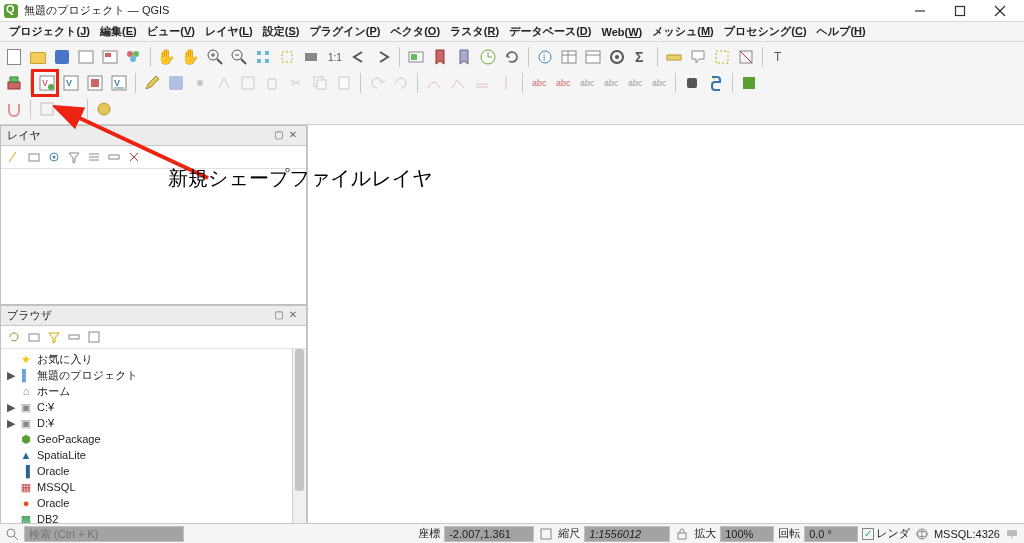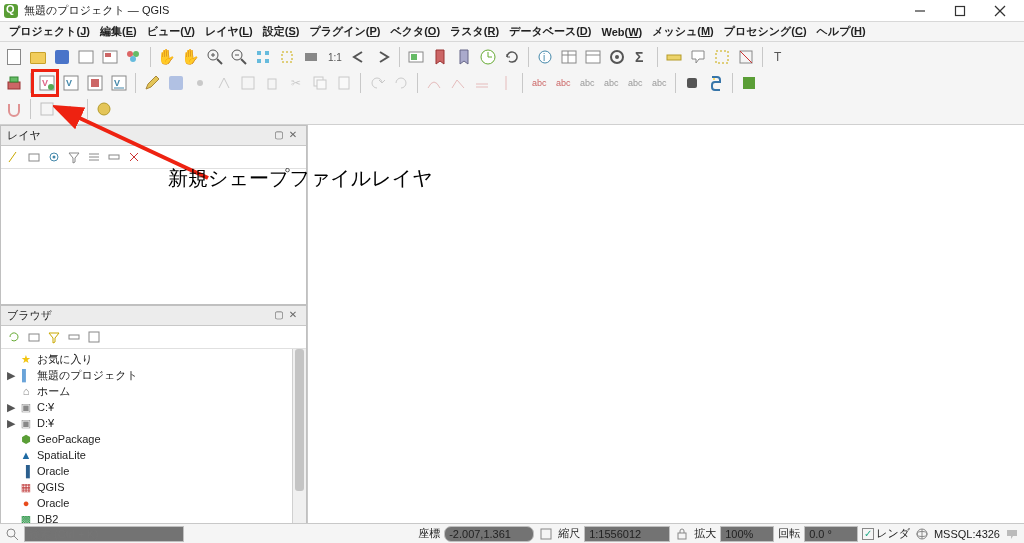--- a/index.html
+++ b/index.html
@@ -35,21 +35,21 @@
   .panel-body { flex:1; background:#fff; overflow:auto; position:relative; }
   .tree { font-size:11px; padding:2px 2px; }
   .tree-row { display:flex; align-items:center; height:16px; padding-left:4px; gap:2px; white-space:nowrap; }
   .tree-row .arrow { width:10px; display:inline-block; color:#555; }
   .tree-row .ticon { width:14px; height:14px; display:flex; align-items:center; justify-content:center; margin-right:2px; }
   .canvas { flex:1; background:#fff; position:relative; }
   .annotation-arrow { position:absolute; pointer-events:none; z-index:12; }
   .annotation-text { position:absolute; font-size:20px; color:#000; z-index:12; pointer-events:none; }
   
   .statusbar { position:fixed; bottom:0; left:0; right:0; height:20px; background:#f5f5f5; border-top:1px solid #c8c8c8; display:flex; align-items:center; font-size:11px; padding:0 4px; gap:4px; }
-  .statusbar .sfield { border:1px solid #c0c0c0; background:#737373; padding:4px 4px; height:16px; display:flex; align-items:center; }
+  .statusbar .sfield { border:1px solid #c0c0c0; background:#a3a3a3; padding:4px 4px; height:16px; display:flex; align-items:center; }
   .statusbar input { border:none; outline:none; font-size:11px; height:14px; background:transparent; }
   .statusbar .flex1 { flex:1; }
   .statusbar .sicon { width:16px; height:16px; display:flex; align-items:center; justify-content:center; }
   
   .ic-doc { width:14px; height:16px; background:#fff; border:1px solid #888; position:relative; }
   .ic-folder { width:16px; height:12px; background:#f2cd5c; border:1px solid #c7a12c; margin-top:2px; border-radius:1px; }
   .ic-save { width:14px; height:14px; background:#4a74c9; border-radius:2px; }
   .ic-hand { font-size:15px; }
   .vscroll { position:absolute; right:0; top:0; bottom:0; width:14px; background:#f0f0f0; border-left:1px solid #d0d0d0; }
   .vscroll .thumb { position:absolute; left:2px; right:2px; background:#c4c4c4; border-radius:3px; }
@@ -587,21 +587,21 @@
               <span>SpatiaLite</span>
             </div>
             <div class="tree-row">
               <span class="arrow"></span>
               <span class="ticon" style="color:#2b5f8e">▐</span>
               <span>Oracle</span>
             </div>
             <div class="tree-row">
               <span class="arrow"></span>
               <span class="ticon" style="color:#c24242">▦</span>
-              <span>QGIS</span>
+              <span>MSSQL</span>
             </div>
             <div class="tree-row">
               <span class="arrow"></span>
               <span class="ticon" style="color:#e84b1c">●</span>
               <span>Oracle</span>
             </div>
             <div class="tree-row">
               <span class="arrow"></span>
               <span class="ticon" style="color:#1f8f3c">▩</span>
               <span>DB2</span>
@@ -632,30 +632,30 @@
       <svg width="14" height="14">
         <circle cx="6" cy="6" r="4" fill="none" stroke="#888"></circle>
         <line x1="9" y1="9" x2="13" y2="13" stroke="#888"></line>
       </svg>
     </span>
   <div class="sfield" style="width:160px;">
       <input placeholder="検索 (Ctrl + K)" style="">
     </div>
   <span class="flex1"></span>
   <span>座標</span>
-  <div class="sfield" style="width:90px;border-radius:7px;">
+  <div class="sfield" style="width:90px;">
       <span>-2.007,1.361</span>
     </div>
   <span class="sicon">
       <svg width="14" height="14">
         <rect x="2" y="2" width="10" height="10" fill="none" stroke="#888"></rect>
       </svg>
     </span>
   <span>縮尺</span>
-  <div class="sfield" style="width:86px;">
+  <div class="sfield" style="width:86px;font-style:italic;">
       <span>1:1556012</span>
     </div>
   <span class="sicon">
       <svg width="12" height="12">
         <rect x="2" y="5" width="8" height="6" fill="none" stroke="#888"></rect>
         <path d="M4 5 v-2 a2 2 0 0 1 4 0 v2" fill="none" stroke="#888"></path>
       </svg>
     </span>
   <span>拡大</span>
   <div class="sfield" style="width:54px;">

